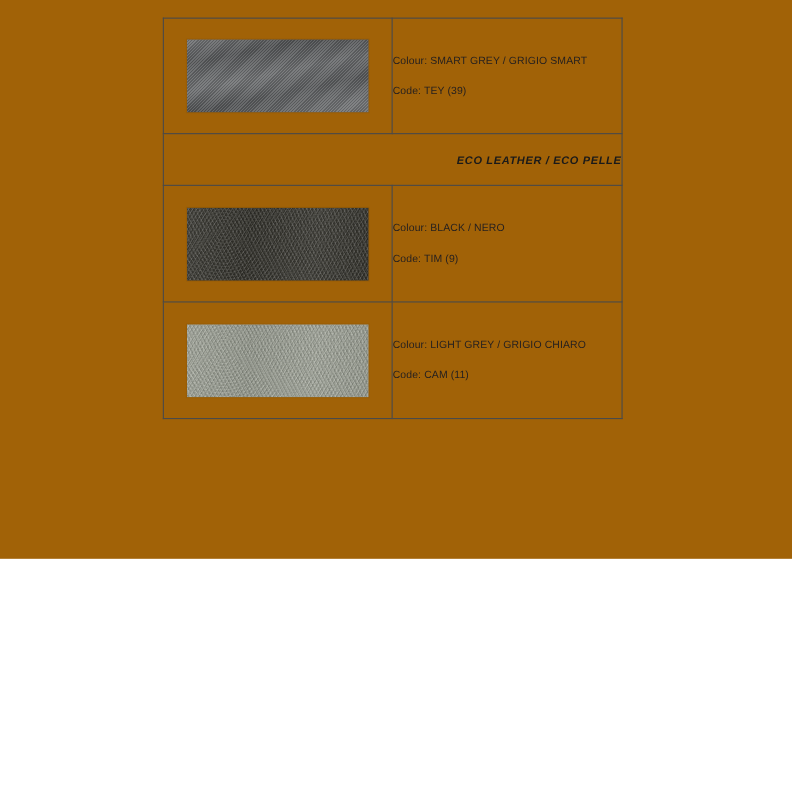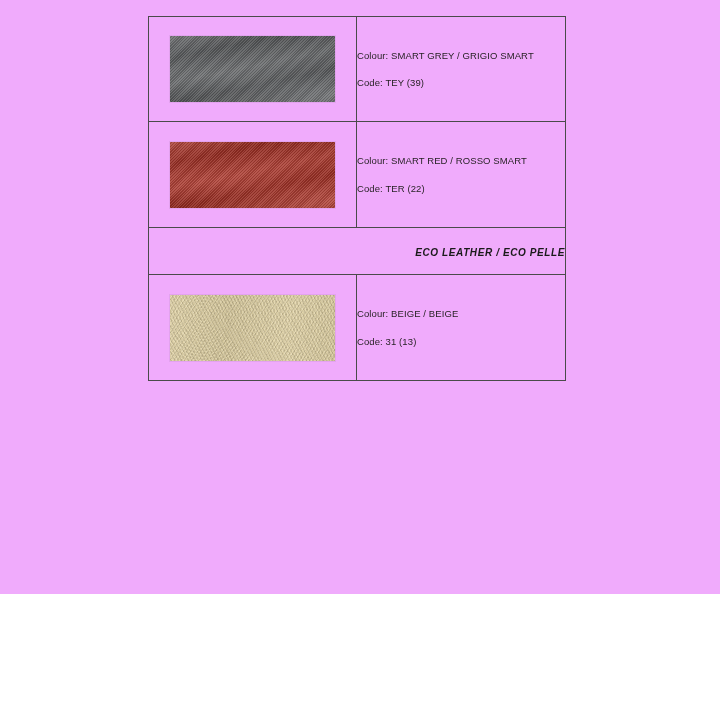--- a/index.html
+++ b/index.html
@@ -9,22 +9,22 @@
   }
   body {
     width: 720px;
     height: 720px;
     font-family: "Liberation Sans", sans-serif;
     -webkit-font-smoothing: antialiased;
   }
   #page {
     position: relative;
     width: 720px;
-    height: 594px;
-    background: #f0abfc;
+    height: 508px;
+    background: #a16207;
     overflow: hidden;
   }
 
   
   #swatch-table {
     position: absolute;
     left: 148px;
     top: 16px;
     width: 417px;
     border-collapse: collapse;
@@ -168,45 +168,45 @@
       <tr>
         <td class="swatch-cell">
           <span class="swatch tex-fabric" style="background-color: rgb(91, 93, 95);"></span>
         </td>
         <td class="info-cell">
           <div class="info-line colour">Colour: SMART GREY / GRIGIO SMART</div>
           <div class="info-line code">Code: TEY (39)</div>
         </td>
       </tr>
 
-      <tr>
-        <td class="swatch-cell tall">
-          <span class="swatch tex-fabric" style="background-color: rgb(168, 42, 30);"></span>
-        </td>
-        <td class="info-cell">
-          <div class="info-line colour">Colour: SMART RED / ROSSO SMART</div>
-          <div class="info-line code">Code: TER (22)</div>
-        </td>
-      </tr>
 
       <tr>
         <td class="section-cell" colspan="2">
           <span class="section-title">ECO LEATHER  /  ECO PELLE</span>
         </td>
       </tr>
 
-
-
-
       <tr>
         <td class="swatch-cell tall">
-          <span class="swatch tex-leather" style="background-color: rgb(226, 211, 165);"></span>
+          <span class="swatch tex-leather" style="background-color: rgb(54, 53, 46);"></span>
         </td>
         <td class="info-cell">
-          <div class="info-line colour">Colour: BEIGE / BEIGE</div>
-          <div class="info-line code">Code: 31 (13)</div>
-        </td>
-      </tr>
+          <div class="info-line colour">Colour: BLACK / NERO</div>
+          <div class="info-line code">Code: TIM (9)</div>
+        </td>
+      </tr>
+
+
+      <tr>
+        <td class="swatch-cell tall">
+          <span class="swatch tex-leather" style="background-color: rgb(158, 162, 151);"></span>
+        </td>
+        <td class="info-cell">
+          <div class="info-line colour">Colour: LIGHT GREY / GRIGIO CHIARO</div>
+          <div class="info-line code">Code: CAM (11)</div>
+        </td>
+      </tr>
+
 
     </tbody>
   </table>
 
 </div>
 
 </body></html>

